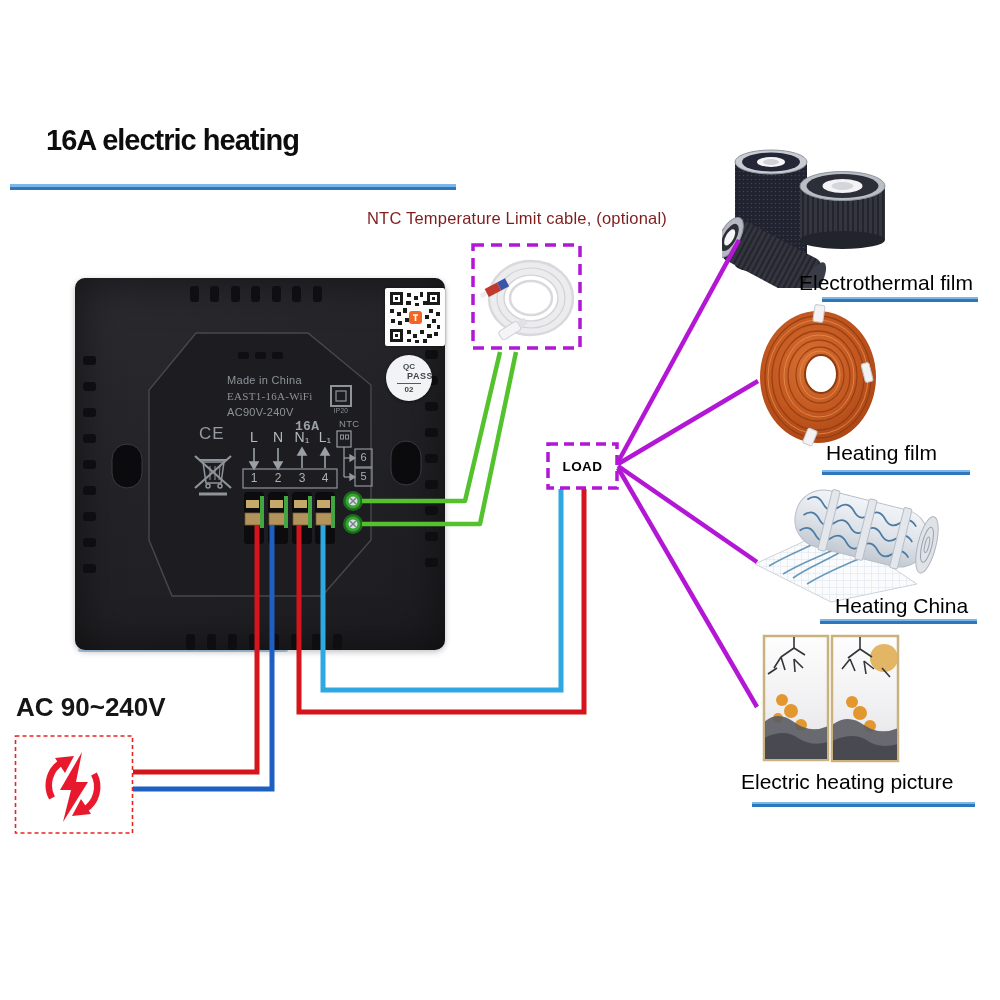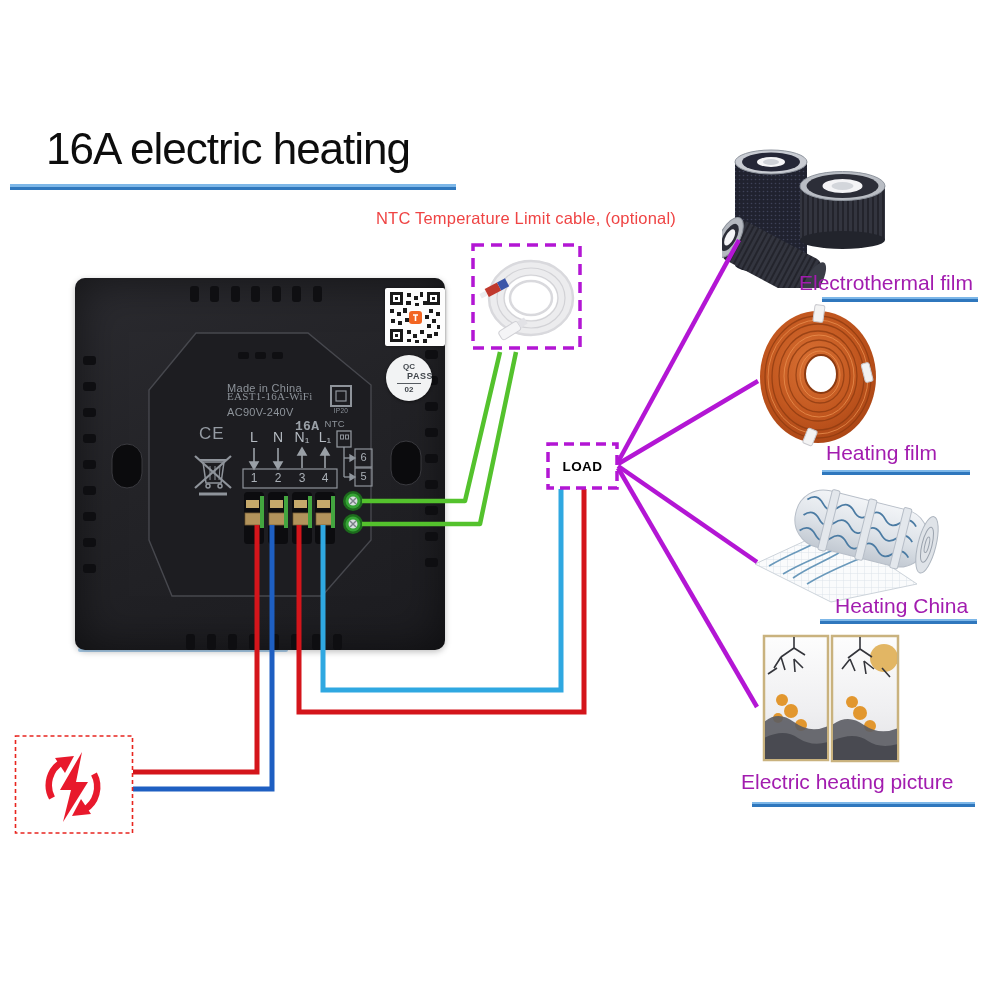--- a/index.html
+++ b/index.html
@@ -1,26 +1,26 @@
 <!DOCTYPE html>
 <html><head>
 <meta charset="utf-8">
 <style>
   html,body{margin:0;padding:0;background:#fff;}
   .canvas{position:relative;width:1000px;height:1000px;background:#fff;overflow:hidden;
           font-family:"Liberation Sans",sans-serif;color:#111;}
   .abs{position:absolute;}
-  .title{left:46px;top:124px;font-size:44px;font-weight:400;letter-spacing:-1px;color:#0d0d0d;}
+  .title{left:46px;top:124px;font-size:29px;font-weight:700;letter-spacing:-1px;color:#0d0d0d;}
   .blue-line{background:linear-gradient(#7db7e8 0 42%,#2f77bd 42% 100%);}
   .title-line{left:10px;top:184px;width:446px;height:6px;}
-  .ntc-caption{left:367px;top:209px;font-size:16.5px;color:#ef4444;letter-spacing:.2px;margin-left:9px;}
+  .ntc-caption{left:367px;top:209px;font-size:16.5px;color:#7f1d1d;letter-spacing:.2px;}
   .ac-caption{left:16px;top:692px;font-size:26px;font-weight:700;color:#151515;}
   .load-label{left:548px;top:444px;width:69px;height:44px;display:flex;align-items:center;justify-content:center;
               font-size:13.5px;font-weight:700;letter-spacing:.4px;color:#000;z-index:7;}
-  .prod-label{font-size:21px;color:#a21caf;z-index:3;}
+  .prod-label{font-size:21px;color:#000000;z-index:3;}
   .u-line{height:5px;z-index:3;}
   
   .device{left:75px;top:278px;width:370px;height:372px;border-radius:10px;z-index:2;
           background:linear-gradient(155deg,#2b2b30 0%,#232327 45%,#1c1c20 100%);
           box-shadow:inset 0 0 45px rgba(0,0,0,.55), 0 2px 6px rgba(0,0,0,.25);}
   .dev-svg{position:absolute;left:0;top:0;}
   .dev-text{position:absolute;color:#8d939a;font-size:11px;letter-spacing:.3px;white-space:nowrap;}
   .term-lbl{position:absolute;width:28px;text-align:center;font-size:14px;color:#b4bac1;}
   .term-num{position:absolute;width:28px;text-align:center;font-size:12px;color:#aab0b7;}
   .sens-num{position:absolute;width:17px;height:17px;text-align:center;font-size:11px;line-height:17px;color:#aab0b7;}
@@ -38,20 +38,21 @@
 </style>
 </head>
 <body>
 
 <div class="canvas">
 
   <div class="abs title">16A electric heating</div>
   <div class="abs blue-line title-line"></div>
 
   <div class="abs ntc-caption">NTC Temperature Limit cable, (optional)</div>
+  <div class="abs ac-caption">AC 90~240V</div>
 
   <div class="abs sliver"></div>
 
   <div class="abs device">
     <svg class="dev-svg" width="370" height="372" viewBox="0 0 370 372">
 
       <polygon points="121,55 233,55 296,107 296,262 247,318 97,318 74,262 74,112" fill="#1d1d21" stroke="#47484e" stroke-width="1.4"></polygon>
 
       <g fill="#0f0f12">
         <rect x="115" y="8" width="9" height="16" rx="3"></rect>
@@ -186,26 +187,26 @@
           <line x1="275" y1="220" x2="281" y2="226" stroke="#7a8288" stroke-width="1.4"></line>
           <line x1="281" y1="220" x2="275" y2="226" stroke="#7a8288" stroke-width="1.4"></line>
         <circle cx="278" cy="246" r="10" fill="#1c6b1c"></circle>
           <circle cx="278" cy="246" r="7.5" fill="#35a435"></circle>
         <circle cx="278" cy="246" r="4.5" fill="#d8dde0"></circle>
           <line x1="275" y1="243" x2="281" y2="249" stroke="#7a8288" stroke-width="1.4"></line>
           <line x1="281" y1="243" x2="275" y2="249" stroke="#7a8288" stroke-width="1.4"></line>
       </g>
     </svg>
 
-    <div class="dev-text" style="left:152px;top:104px;">Made in China</div>
+    <div class="dev-text" style="left:152px;top:96px;">Made in China</div>
     <div class="dev-text" style="left:152px;top:112px;font-family:Liberation Serif, serif;">EAST1-16A-WiFi</div>
     <div class="dev-text" style="left:152px;top:128px;">AC90V-240V</div>
     <div class="dev-text" style="left:124px;top:146px;font-size:17px;letter-spacing:1px;color:#959ba3;">CE</div>
     <div class="dev-text" style="left:220px;top:141px;width:32px;text-align:left;font-size:13px;font-weight:700;color:#9aa0a7;font-family:Liberation Mono, monospace;">16A</div>
-    <div class="dev-text" style="left:244px;top:140px;width:26px;text-align:right;font-size:9.5px;">NTC</div>
+    <div class="dev-text" style="left:264px;top:140px;width:26px;text-align:left;font-size:9.5px;">NTC</div>
     <div class="dev-text" style="left:252px;top:129px;width:28px;text-align:center;font-size:6.5px;">IP20</div>
 
     <div class="term-lbl" style="left:165px;top:151px;">L</div>
     <div class="term-lbl" style="left:189px;top:151px;">N</div>
     <div class="term-lbl" style="left:213px;top:151px;">N₁</div>
     <div class="term-lbl" style="left:236px;top:151px;">L₁</div>
 
     <div class="term-num" style="left:165px;top:193px;">1</div>
     <div class="term-num" style="left:189px;top:193px;">2</div>
     <div class="term-num" style="left:213px;top:193px;">3</div>

